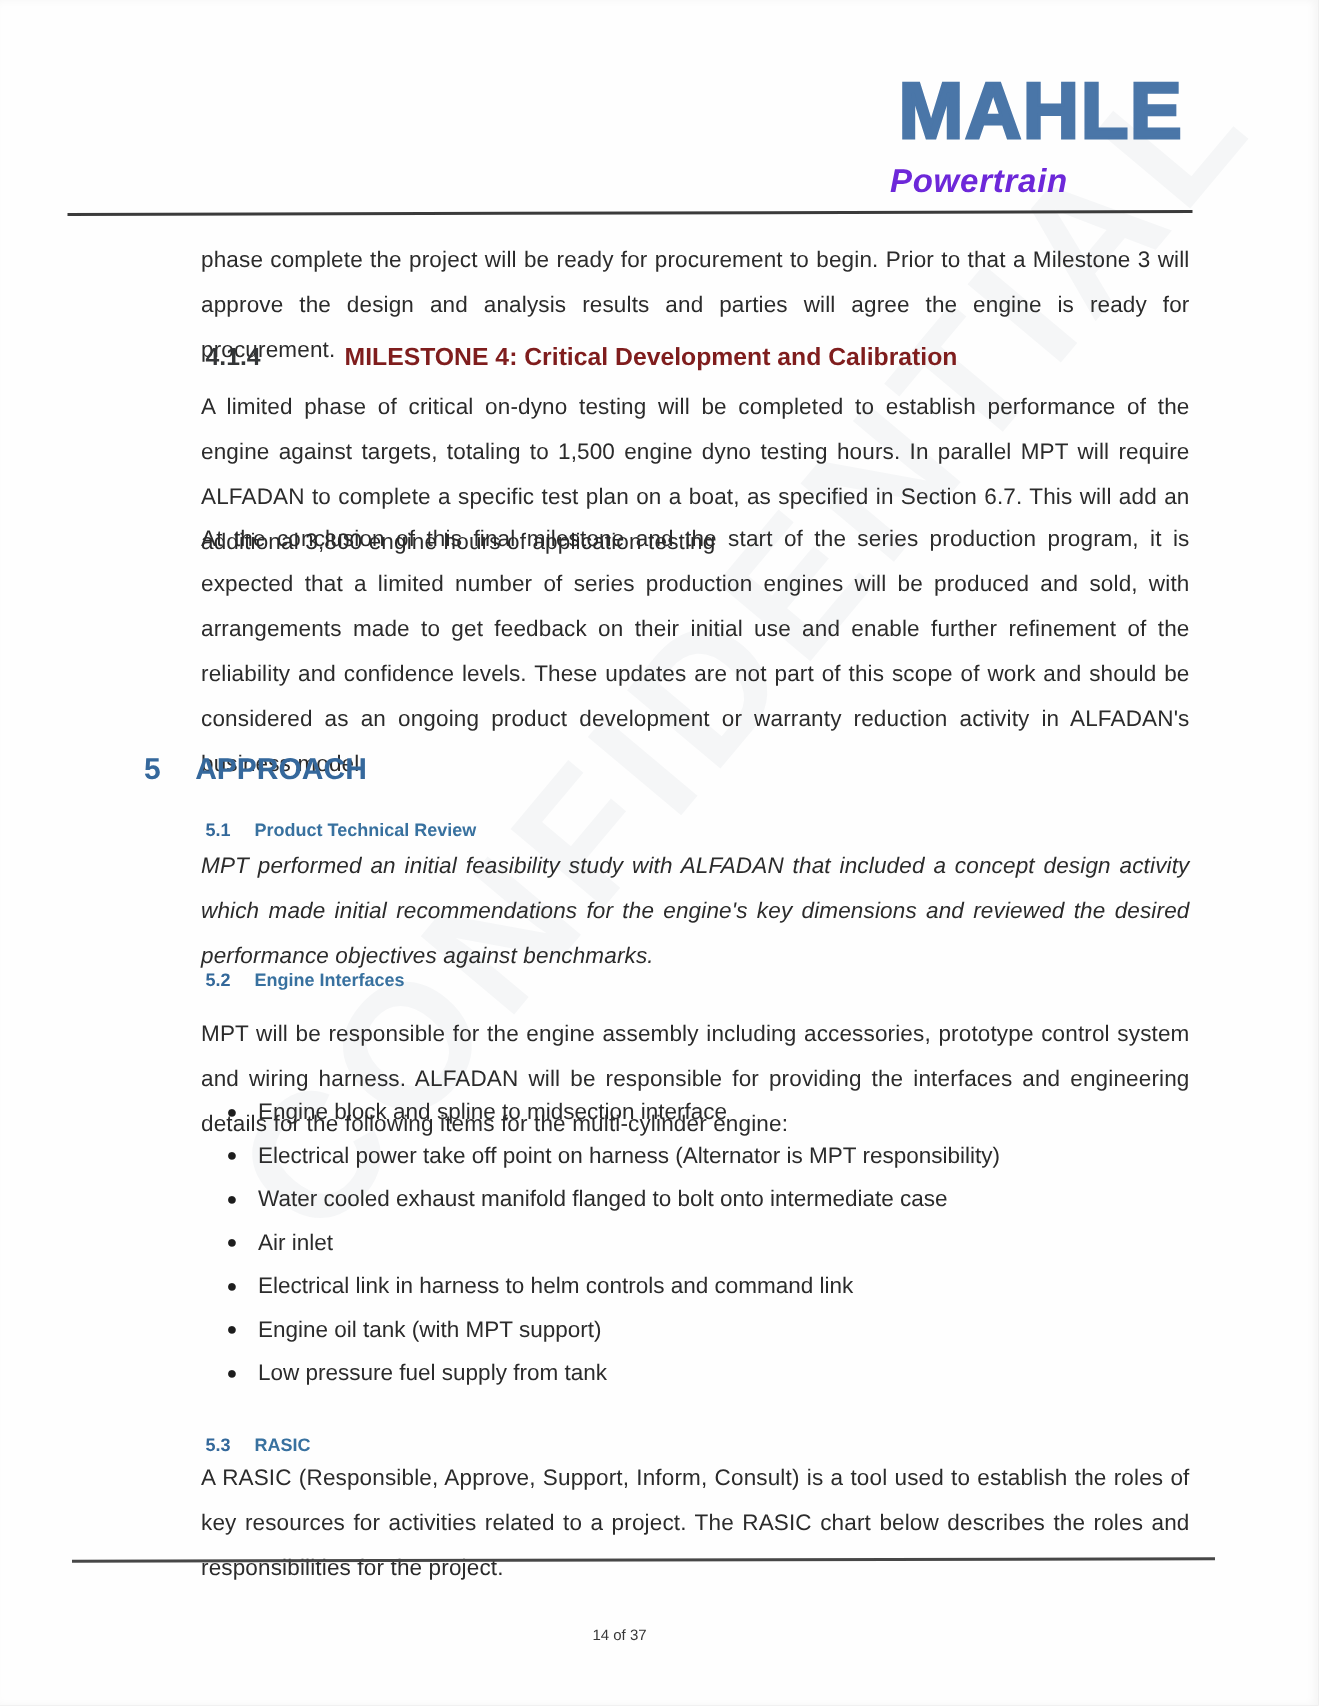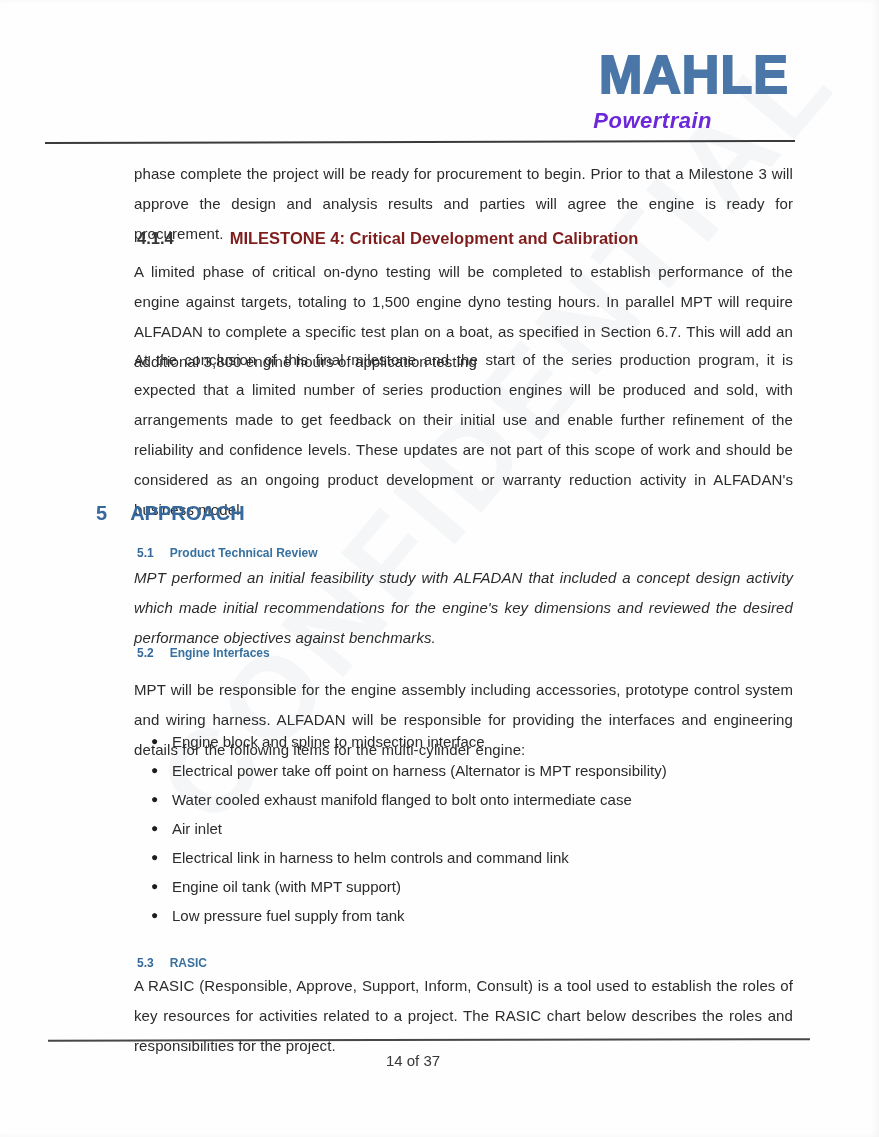--- a/index.html
+++ b/index.html
@@ -62,22 +62,22 @@
   .bullet-item{
     display:flex;
     font-size:15px;line-height:21px;
     margin-bottom:8px;color:#2b2b2b;
   }
   .bullet-item .dot{
     width:21px;flex:0 0 21px;
     font-size:12px;line-height:21px;color:#1d1d1d;
   }
   .page-num{
-    position:absolute;top:1052px;left:133px;width:560px;
-    text-align:center;font-size:15px;color:#373737;
+    position:absolute;top:1085px;left:133px;width:560px;
+    text-align:center;font-size:10px;color:#373737;
   }
   .watermark{
     position:absolute;top:430px;left:40px;width:800px;
     text-align:center;
     font-size:118px;font-weight:bold;letter-spacing:8px;
     color:rgba(98,110,124,0.055);
     transform:rotate(-50deg);
     transform-origin:center;
     pointer-events:none;
     white-space:nowrap;

